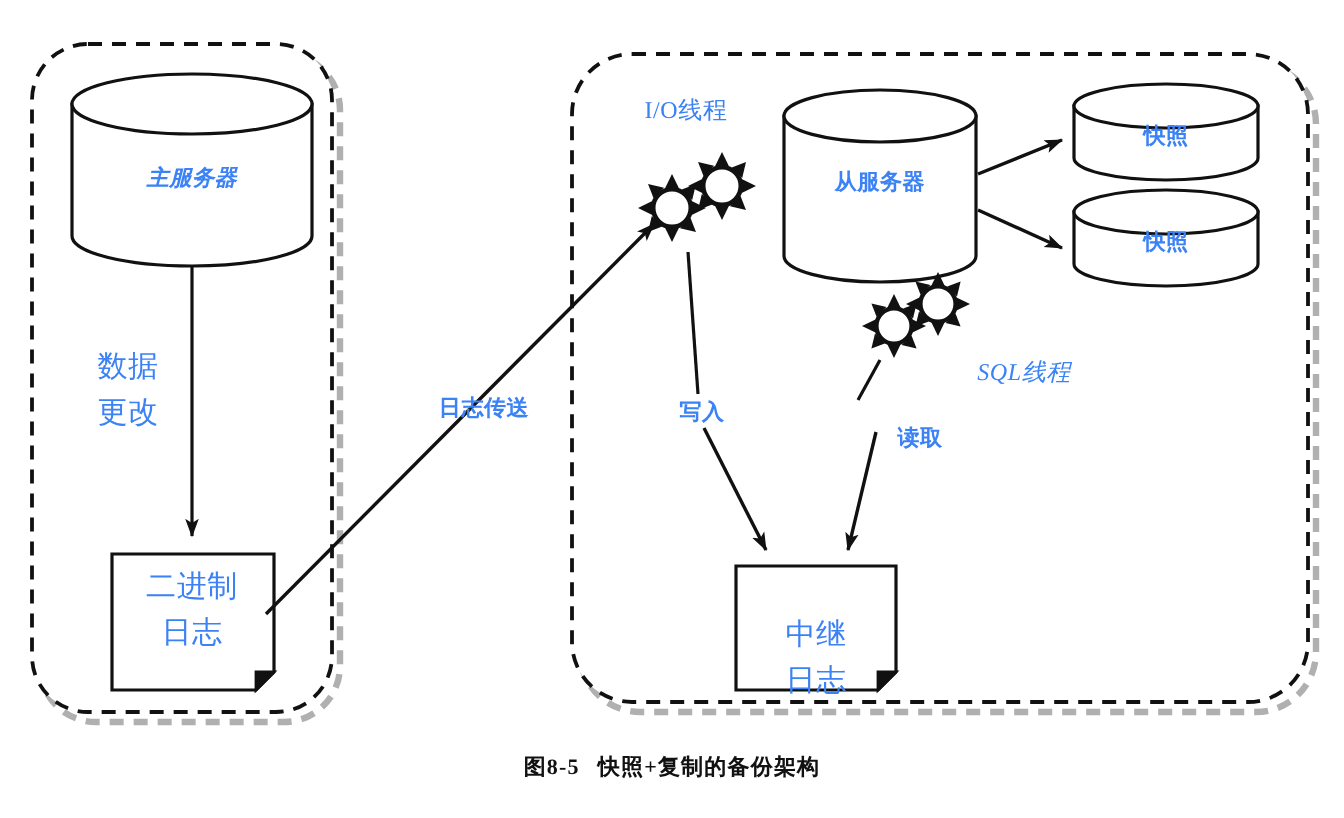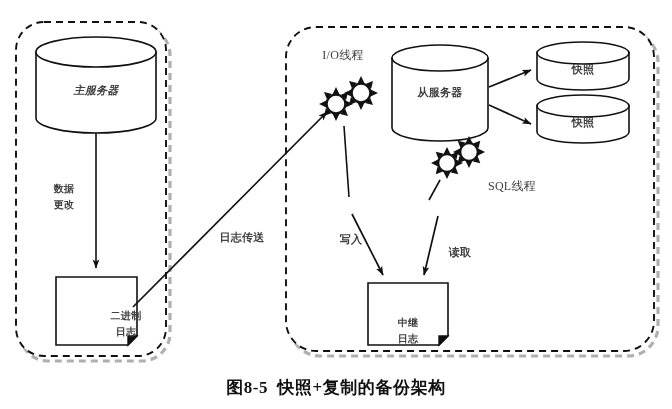--- a/index.html
+++ b/index.html
@@ -21,55 +21,54 @@
   #diagram-svg {
     position: absolute;
     left: 0;
     top: 0;
     width: 672px;
     height: 409px;
   }
   .lbl {
     position: absolute;
     font-family: "Liberation Serif", "DejaVu Serif", serif;
-    color: #404040;
+    color: #3b82f6;
     white-space: nowrap;
     line-height: 1.15;
     letter-spacing: 0.3px;
   }
   .lbl-center {
     text-align: center;
     transform: translate(-50%, -50%);
   }
   .node-label {
     font-size: 11px;
     font-weight: 600;
   }
   .node-label-2 {
-    font-size: 10px;
-    font-weight: 700;
+    font-size: 15px;
+    font-weight: 400;
     text-align: center;
     line-height: 1.55;
   }
   .edge-label {
     font-size: 11px;
     font-weight: 600;
-    margin-top: 32px;
   }
   .thread-label {
     font-size: 12px;
     font-weight: 500;
   }
   #caption {
     position: absolute;
     left: 0;
     top: 376px;
     width: 672px;
     text-align: center;
-    font-size: 17px;
+    font-size: 11px;
     font-weight: 700;
     font-family: "Liberation Serif", "DejaVu Serif", serif;
     color: #111;
     letter-spacing: 0.6px;
   }
   .cap-num { margin-right: 9px; }
 </style>
 </head>
 <body>
 
@@ -198,36 +197,36 @@
     </g>
   </svg>
 
   <div class="lbl lbl-center node-label" style="left:96px; top:90px;font-style:italic;">主服务器</div>
 
   <div class="lbl lbl-center node-label-2" style="left:64px; top:196px;">
     <div>数据</div>
     <div>更改</div>
   </div>
 
-  <div class="lbl lbl-center node-label-2" style="left:96px; top:323px;margin-left:30px;">
+  <div class="lbl lbl-center node-label-2" style="left:96px; top:306px;">
     <div>二进制</div>
     <div>日志</div>
   </div>
 
   <div class="lbl lbl-center edge-label" style="left:242px; top:205px;">日志传送</div>
 
   <div class="lbl lbl-center thread-label" style="left:343px; top:56px;">I/O线程</div>
 
   <div class="lbl lbl-center node-label" style="left:440px; top:92px;">从服务器</div>
 
   <div class="lbl lbl-center node-label" style="left:583px; top:69px;">快照</div>
 
   <div class="lbl lbl-center node-label" style="left:583px; top:122px;">快照</div>
 
-  <div class="lbl lbl-center thread-label" style="left:512px; top:187px;">SQL线程</div>
+  <div class="lbl lbl-center thread-label" style="left:512px; top:187px;font-style:italic;">SQL线程</div>
 
   <div class="lbl lbl-center edge-label" style="left:351px; top:207px;text-align:right;">写入</div>
 
   <div class="lbl lbl-center edge-label" style="left:460px; top:220px;">读取</div>
 
   <div class="lbl lbl-center node-label-2" style="left:408px; top:330px;">
     <div>中继</div>
     <div>日志</div>
   </div>
 

